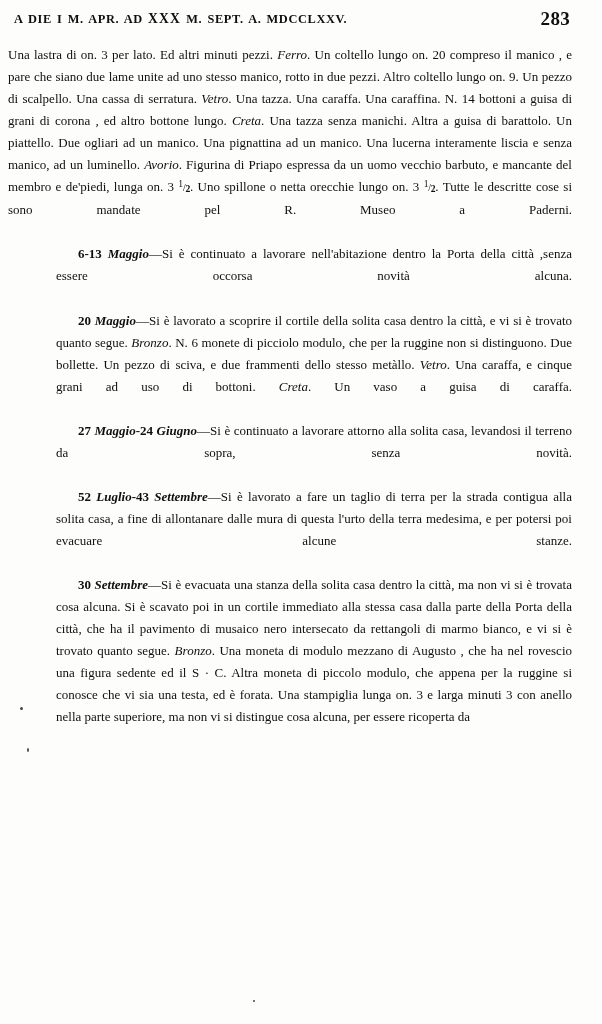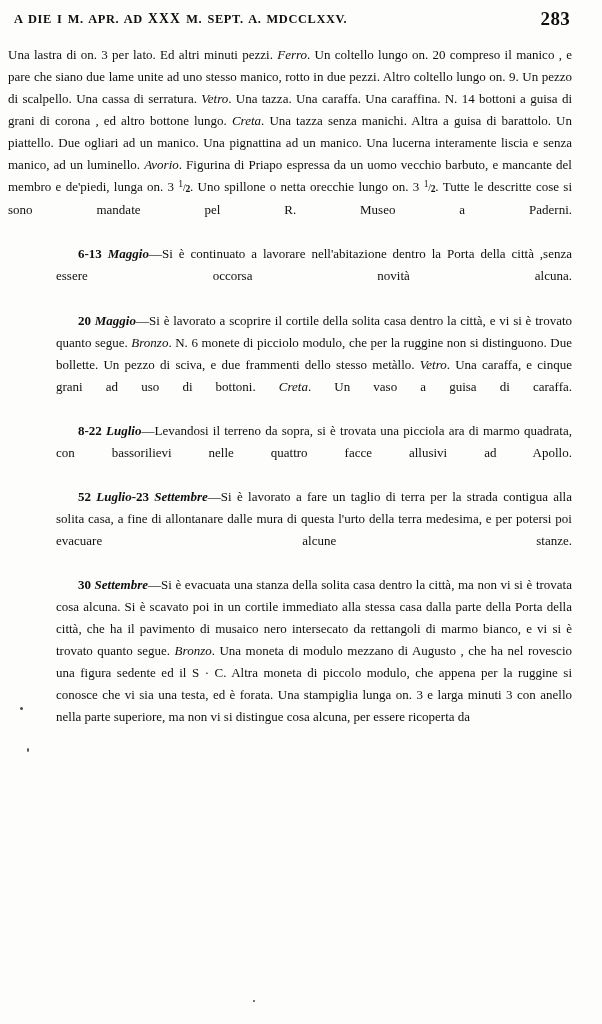--- a/index.html
+++ b/index.html
@@ -138,24 +138,24 @@
   </div>
 
   <div class="body-block">
 
     <p class="flush"><span>Una lastra di on. 3 per lato. Ed altri minuti pezzi. </span><i>Ferro</i><span>. Un coltello lungo on. 20 compreso il manico , e pare che siano due lame unite ad uno stesso manico, rotto in due pezzi. Altro coltello lungo on. 9. Un pezzo di scalpello. Una cassa di serratura. </span><i>Vetro</i><span>. Una tazza. Una caraffa. Una caraffina. N. 14 bottoni a guisa di grani di corona , ed altro bottone lungo. </span><i>Creta</i><span>. Una tazza senza manichi. Altra a guisa di barattolo. Un piattello. Due ogliari ad un manico. Una pignattina ad un manico. Una lucerna interamente liscia e senza manico, ad un luminello. </span><i>Avorio</i><span>. Figurina di Priapo espressa da un uomo vecchio barbuto, e mancante del membro e de'piedi, lunga on. 3 </span><span class="frac"><span class="num">1</span><span class="sl">/</span><span class="den">2</span></span><span>. Uno spillone o netta orecchie lungo on. 3 </span><span class="frac"><span class="num">1</span><span class="sl">/</span><span class="den">2</span></span><span>. Tutte le descritte cose si sono mandate pel R. Museo a Paderni.</span></p>
 
     <p class="indent"><span class="date-label">6-13 </span><i class="date-label">Maggio</i><span class="emdash">—</span><span>Si è continuato a lavorare nell'abitazione dentro la Porta della città ,senza essere occorsa novità alcuna.</span></p>
 
     <p class="indent"><span class="date-label">20 </span><i class="date-label">Maggio</i><span class="emdash">—</span><span>Si è lavorato a scoprire il cortile della solita casa dentro la città, e vi si è trovato quanto segue. </span><i>Bronzo</i><span>. N. 6 monete di picciolo modulo, che per la ruggine non si distinguono. Due bollette. Un pezzo di sciva, e due frammenti dello stesso metàllo. </span><i>Vetro</i><span>. Una caraffa, e cinque grani ad uso di bottoni. </span><i>Creta</i><span>. Un vaso a guisa di caraffa.</span></p>
 
+    <p class="indent"><span class="date-label">27 </span><i class="date-label">Maggio</i><span class="date-label">-24 </span><i class="date-label">Giugno</i><span class="emdash">—</span><span>Si è continuato a lavorare attorno alla solita casa, levandosi il terreno da sopra, senza novità.</span></p>
 
-    <p class="indent"><span class="date-label">8-22 </span><i class="date-label">Luglio</i><span class="emdash">—</span><span>Levandosi il terreno da sopra, si è trovata una picciola ara di marmo quadrata, con bassorilievi nelle quattro facce allusivi ad Apollo.</span></p>
 
-    <p class="indent"><span class="date-label">52 </span><i class="date-label">Luglio</i><span class="date-label">-23 </span><i class="date-label">Settembre</i><span class="emdash">—</span><span>Si è lavorato a fare un taglio di terra per la strada contigua alla solita casa, a fine di allontanare dalle mura di questa l'urto della terra medesima, e per potersi poi evacuare alcune stanze.</span></p>
+    <p class="indent"><span class="date-label">52 </span><i class="date-label">Luglio</i><span class="date-label">-43 </span><i class="date-label">Settembre</i><span class="emdash">—</span><span>Si è lavorato a fare un taglio di terra per la strada contigua alla solita casa, a fine di allontanare dalle mura di questa l'urto della terra medesima, e per potersi poi evacuare alcune stanze.</span></p>
 
     <p class="indent nostretch"><span class="date-label">30 </span><i class="date-label">Settembre</i><span class="emdash">—</span><span>Si è evacuata una stanza della solita casa dentro la città, ma non vi si è trovata cosa alcuna. Si è scavato poi in un cortile immediato alla stessa casa dalla parte della Porta della città, che ha il pavimento di musaico nero intersecato da rettangoli di marmo bianco, e vi si è trovato quanto segue. </span><i>Bronzo</i><span>. Una moneta di modulo mezzano di Augusto , che ha nel rovescio una figura sedente ed il S · C. Altra moneta di piccolo modulo, che appena per la ruggine si conosce che vi sia una testa, ed è forata. Una stampiglia lunga on. 3 e larga minuti 3 con anello nella parte superiore, ma non vi si distingue cosa alcuna, per essere ricoperta da</span></p>
 
   </div>
 
   <div class="speck" style="left:20px; top:707px; width:3px; height:3px;"></div>
   <div class="speck" style="left:27px; top:748px; width:2px; height:4px;"></div>
   <div class="speck" style="left:253px; top:1000px; width:2px; height:2px;"></div>
 
 </div>

